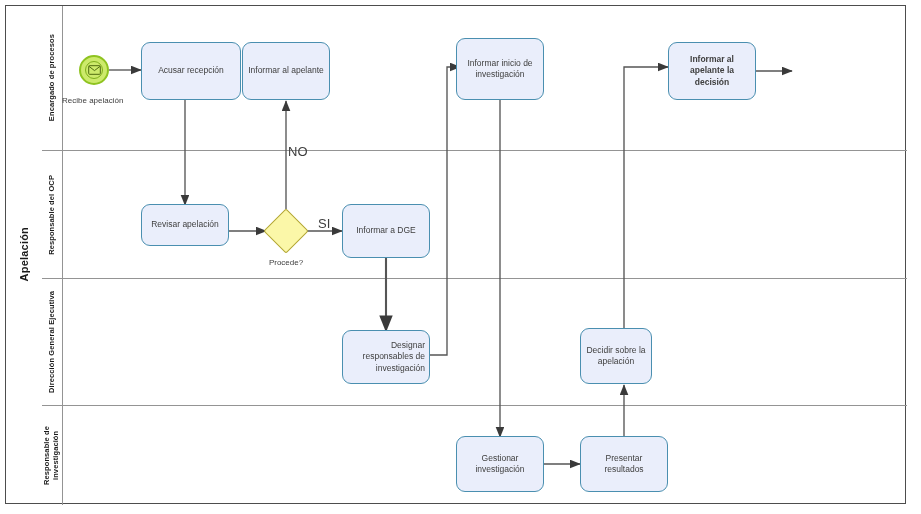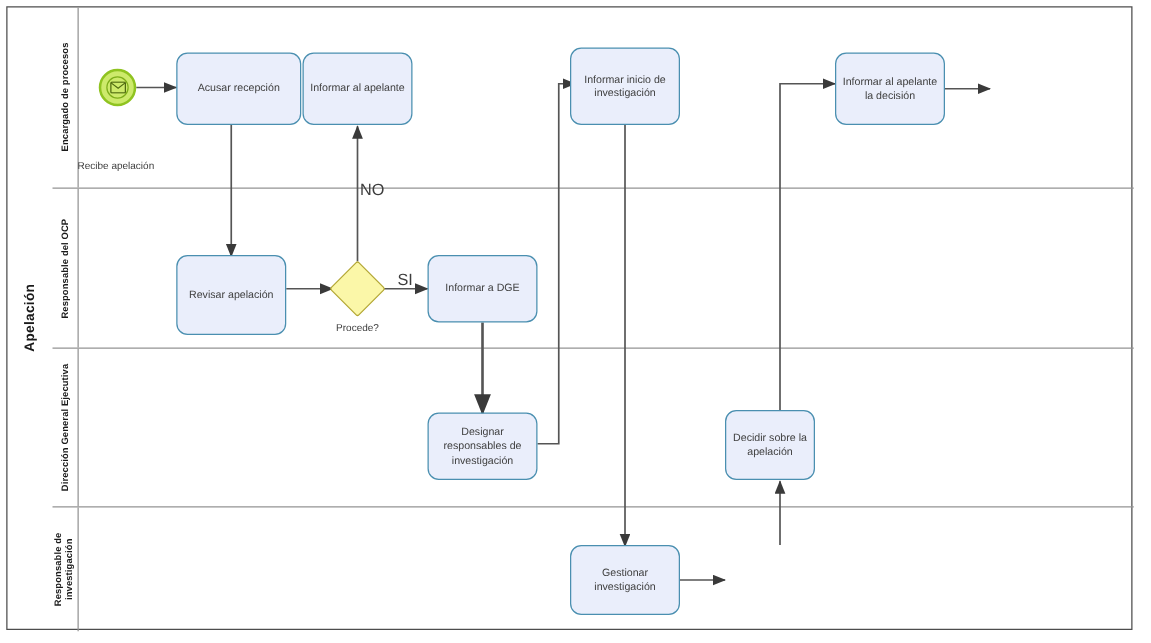--- a/index.html
+++ b/index.html
@@ -130,21 +130,20 @@
     display: flex;
     align-items: center;
     justify-content: center;
   }
   .start-event-inner svg { display: block; }
   .event-label {
     position: absolute;
     font-size: 8px;
     color: #3d3d3d;
     white-space: nowrap;
-    margin-top: 32px;
   }
   
   .flow-label {
     position: absolute;
     font-size: 13px;
     color: #3d3d3d;
     white-space: nowrap;
   }
 </style>
 </head>
@@ -226,33 +225,34 @@
     </div>
   </div>
   <div class="event-label" style="left:62px; top:96px;">Recibe apelación</div>
 
   <div class="task" style="left:141px; top:42px; width:100px; height:58px;">Acusar recepción</div>
 
   <div class="task" style="left:456px; top:38px; width:88px; height:62px;">Informar inicio de investigación</div>
 
   <div class="task" style="left:242px; top:42px; width:88px; height:58px;">Informar al apelante</div>
 
-  <div class="task" style="left:668px; top:42px; width:88px; height:58px;">Informar al apelante la decisión</div>
-
-
-  <div class="task" style="left:141px; top:204px; width:88px; height:64px;">Revisar apelación</div>
+  <div class="task" style="left:668px; top:42px; width:88px; height:58px;font-weight:bold;">Informar al apelante la decisión</div>
+
+
+  <div class="task" style="left:141px; top:204px; width:88px; height:42px;">Revisar apelación</div>
 
   <div class="task" style="left:342px; top:204px; width:88px; height:54px;">Informar a DGE</div>
 
-  <div class="task" style="left:342px; top:330px; width:88px; height:54px;">Designar responsables de investigación</div>
+  <div class="task" style="left:342px; top:330px; width:88px; height:54px;text-align:right;">Designar responsables de investigación</div>
 
   <div class="task" style="left:580px; top:328px; width:72px; height:56px;">Decidir sobre la apelación</div>
 
   <div class="task" style="left:456px; top:436px; width:88px; height:56px;">Gestionar investigación</div>
 
+  <div class="task" style="left:580px; top:436px; width:88px; height:56px;">Presentar resultados</div>
 
   <div class="gateway" style="left:270px; top:215px; width:32px; height:32px;"></div>
   <div class="gateway-label" style="left:256px; top:258px; width:60px;">Procede?</div>
 
   <div class="flow-label" style="left:288px; top:144px;">NO</div>
   <div class="flow-label" style="left:318px; top:216px;">SI</div>
 
 </div>
 
 </body></html>

